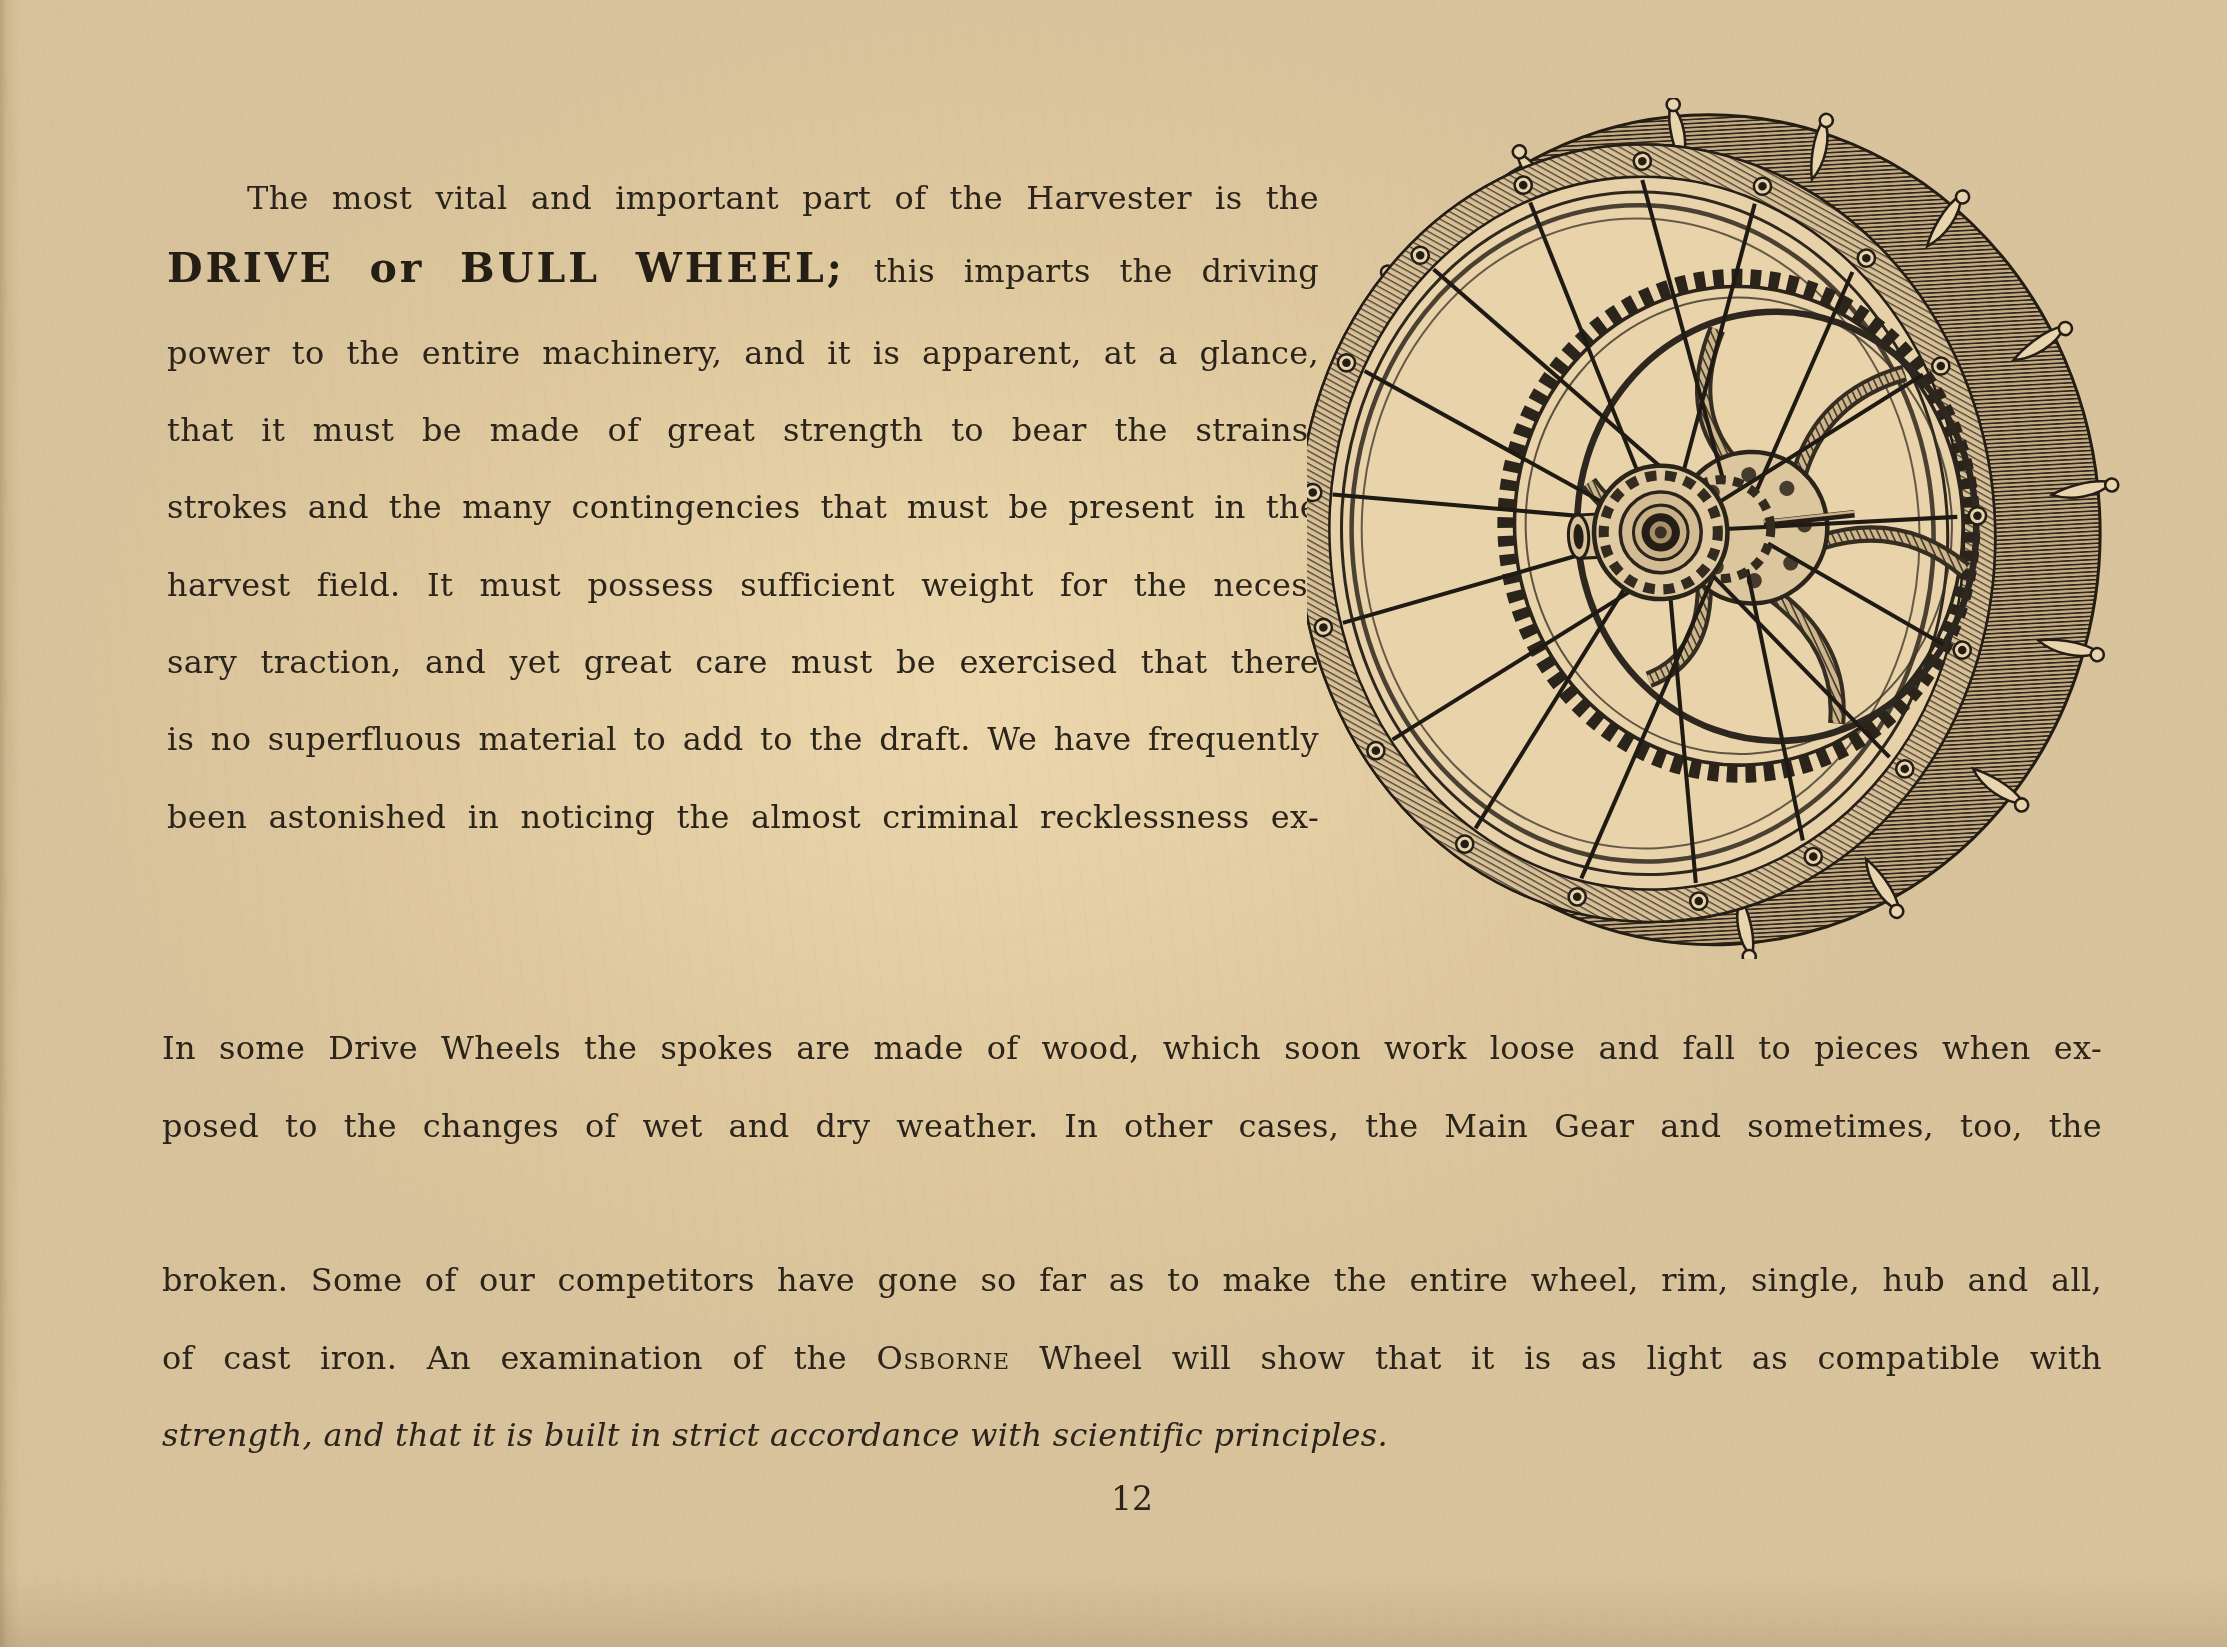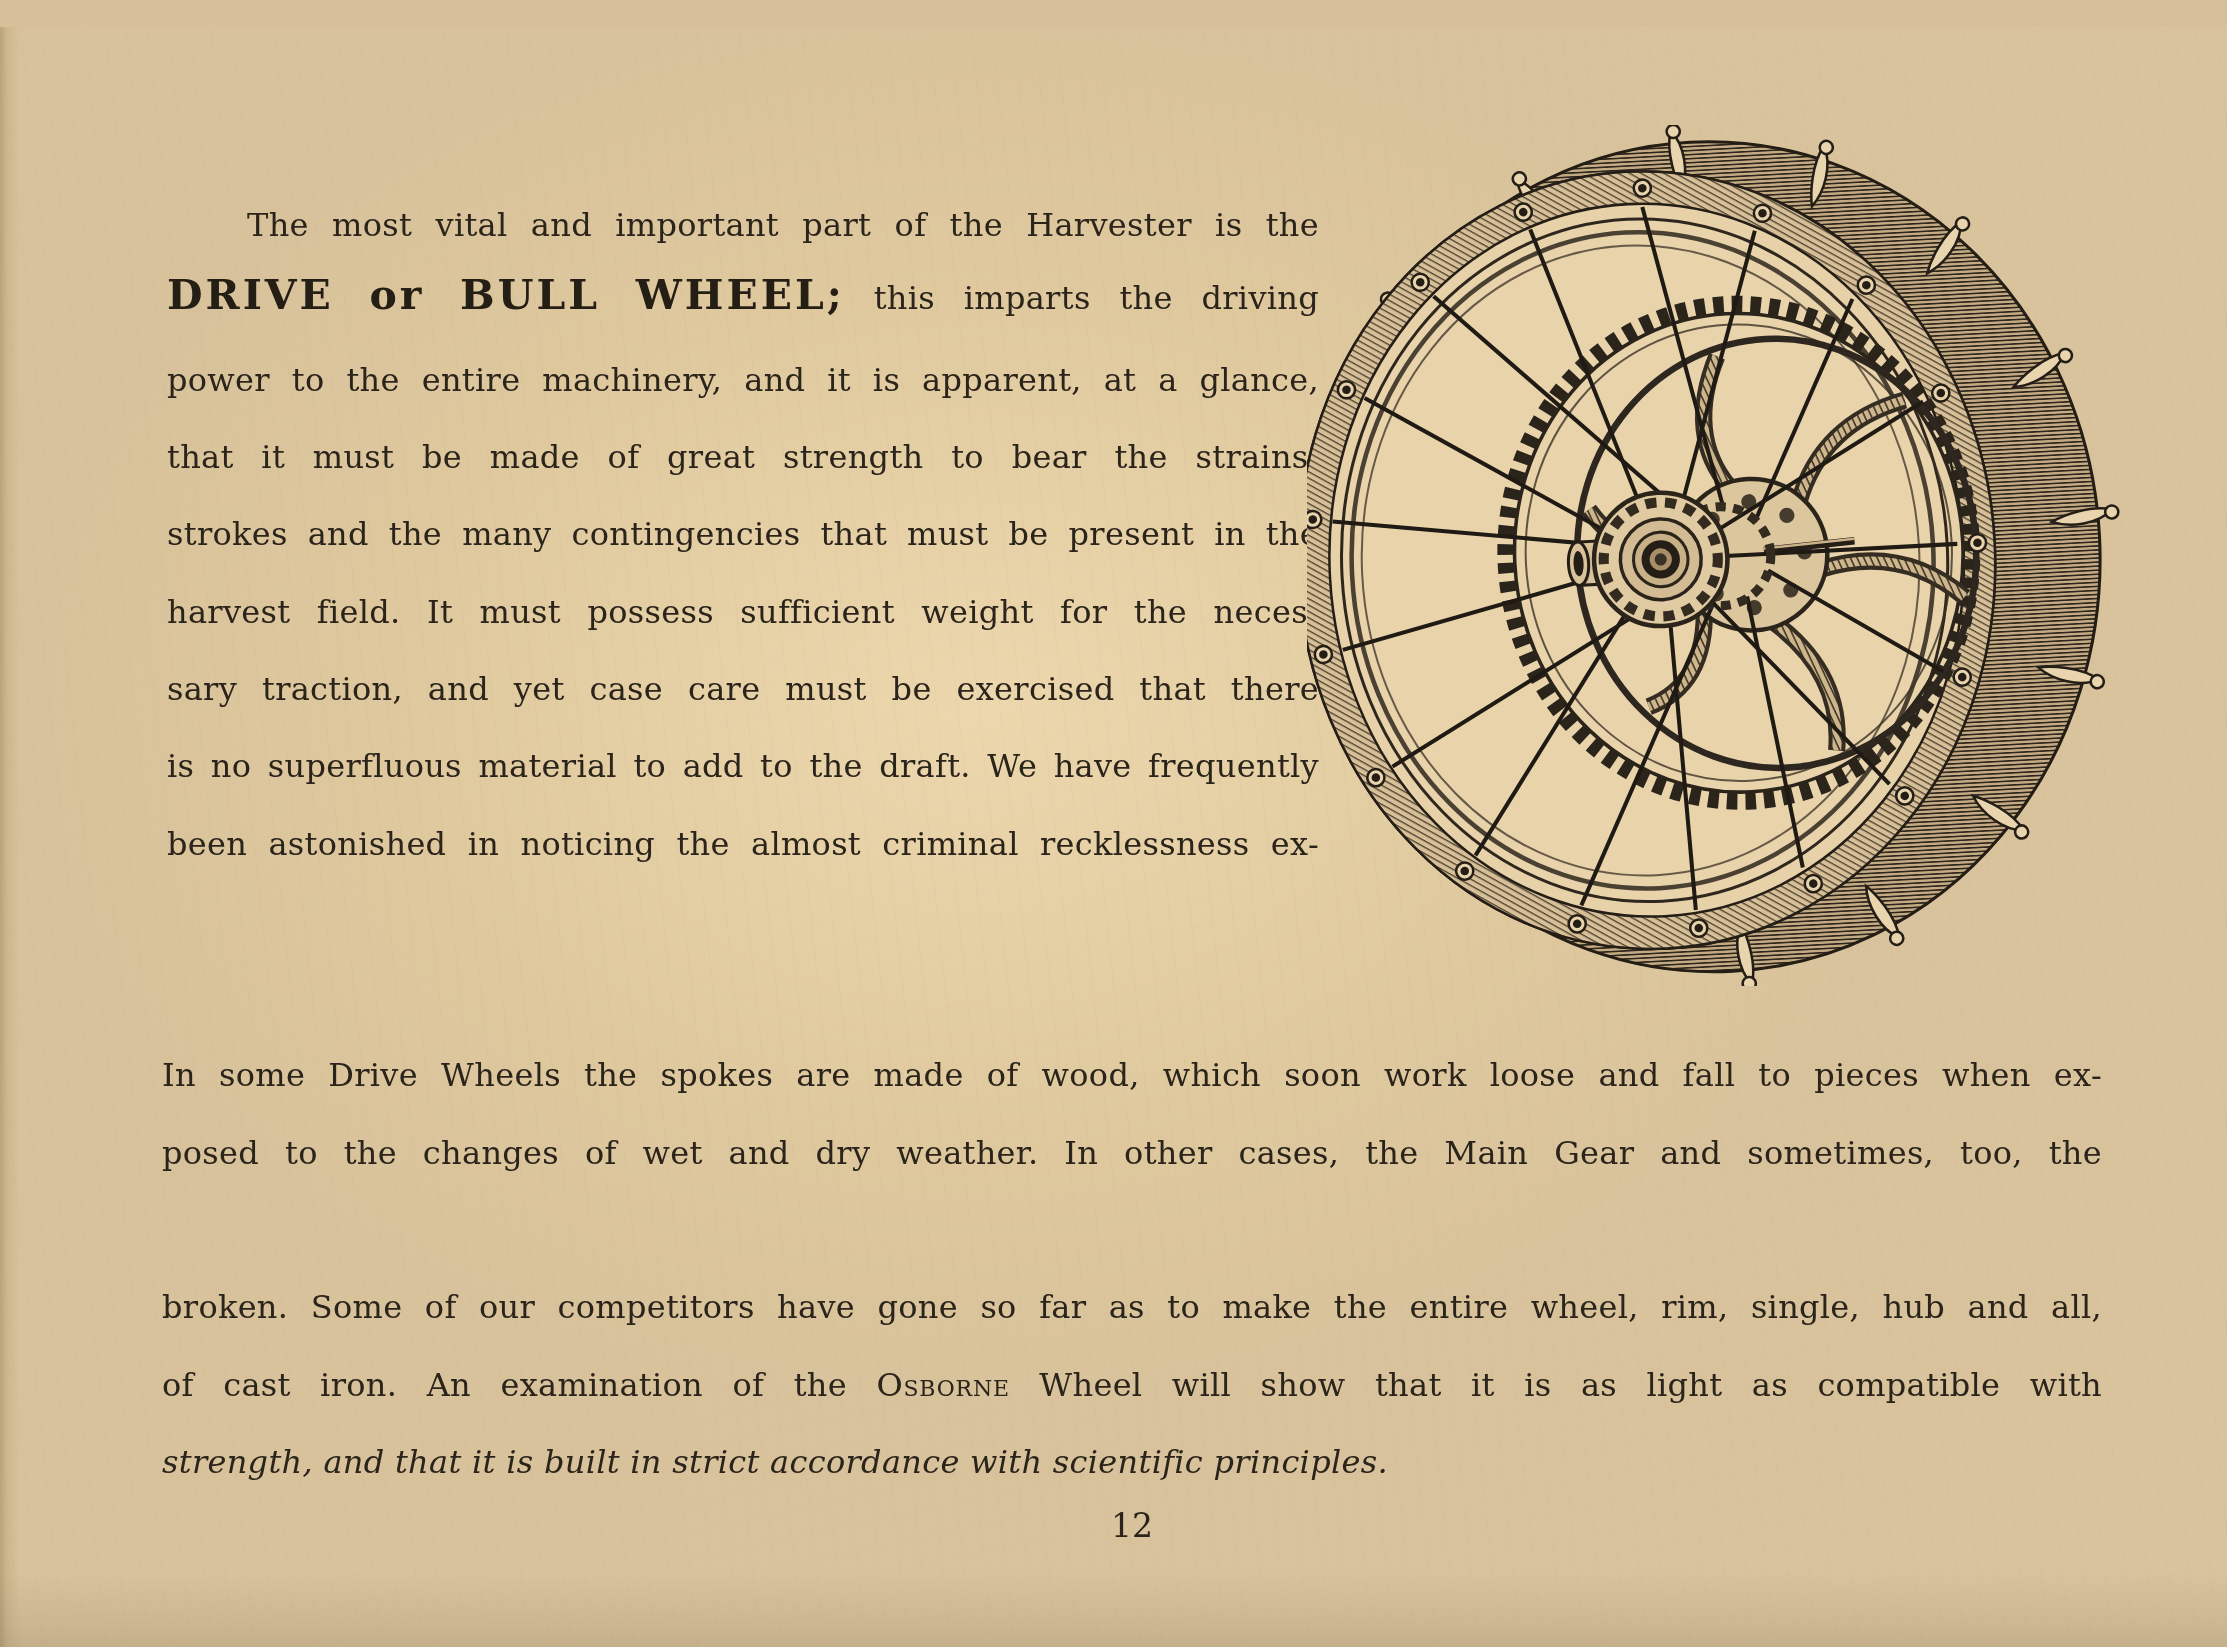--- a/index.html
+++ b/index.html
@@ -7,21 +7,20 @@
     width:2227px;height:1647px;position:relative;overflow:hidden;
     font-family:"DejaVu Serif","Liberation Serif",serif;
     background:#d6bf99;
   }
   .page{
     position:absolute;inset:0;
     background:
       radial-gradient(ellipse 1313px 960px at 44% 42%, rgba(240,219,177,.85) 0%, rgba(228,205,160,.55) 45%, rgba(0,0,0,0) 72%),
       linear-gradient(90deg,#b9a37d 0px,#cdb78f 7px,#d8c29b 20px,#d9c39c 100%),
       #d8c29b;
-    margin-top: 27px;
   }
   .page::after{ 
     content:"";position:absolute;left:0;right:0;bottom:0;height:76px;
     background:linear-gradient(180deg,rgba(0,0,0,0) 0%,rgba(120,98,66,.12) 70%,rgba(120,98,66,.20) 100%);
     pointer-events:none;
   }
   .texture{
     position:absolute;inset:0;opacity:.35;pointer-events:none;
     background:
       repeating-linear-gradient(84deg,rgba(167,140,99,.10) 0 1.5px,rgba(0,0,0,0) 1.5px 21px),
@@ -55,21 +54,21 @@
   <div class="texture"></div>
 
   <div class="line col indent" style="top:178px">The most vital and important part of the Harvester is the</div>
 
   <div class="line col" style="top:333px">power to the entire machinery, and it is apparent, at a glance,</div>
 
   <div class="line col headline" style="top:243px"><span class="big">DRIVE or BULL WHEEL;</span><span> this imparts the driving</span></div>
   <div class="line col" style="top:410px">that it must be made of great strength to bear the strains,</div>
   <div class="line col" style="top:487px">strokes and the many contingencies that must be present in the</div>
   <div class="line col" style="top:565px">harvest field. It must possess sufficient weight for the neces-</div>
-  <div class="line col" style="top:642px">sary traction, and yet case care must be exercised that there</div>
+  <div class="line col" style="top:642px">sary traction, and yet great care must be exercised that there</div>
   <div class="line col" style="top:719px">is no superfluous material to add to the draft. We have frequently</div>
   <div class="line col" style="top:797px">been astonished in noticing the almost criminal recklessness ex-</div>
 
   <div class="line full" style="top:1028px">In some Drive Wheels the spokes are made of wood, which soon work loose and fall to pieces when ex-</div>
   <div class="line full" style="top:1106px">posed to the changes of wet and dry weather. In other cases, the Main Gear and sometimes, too, the</div>
   <div class="line full" style="top:1260px">broken. Some of our competitors have gone so far as to make the entire wheel, rim, single, hub and all,</div>
 
   <div class="line full" style="top:1338px"><span>of cast iron. An examination of the </span><span class="smallcaps">Osborne</span><span> Wheel will show that it is as light as compatible with</span></div>
 
   <div class="line full lastline" style="top:1415px">strength, and that it is built in strict accordance with scientific principles.</div>

